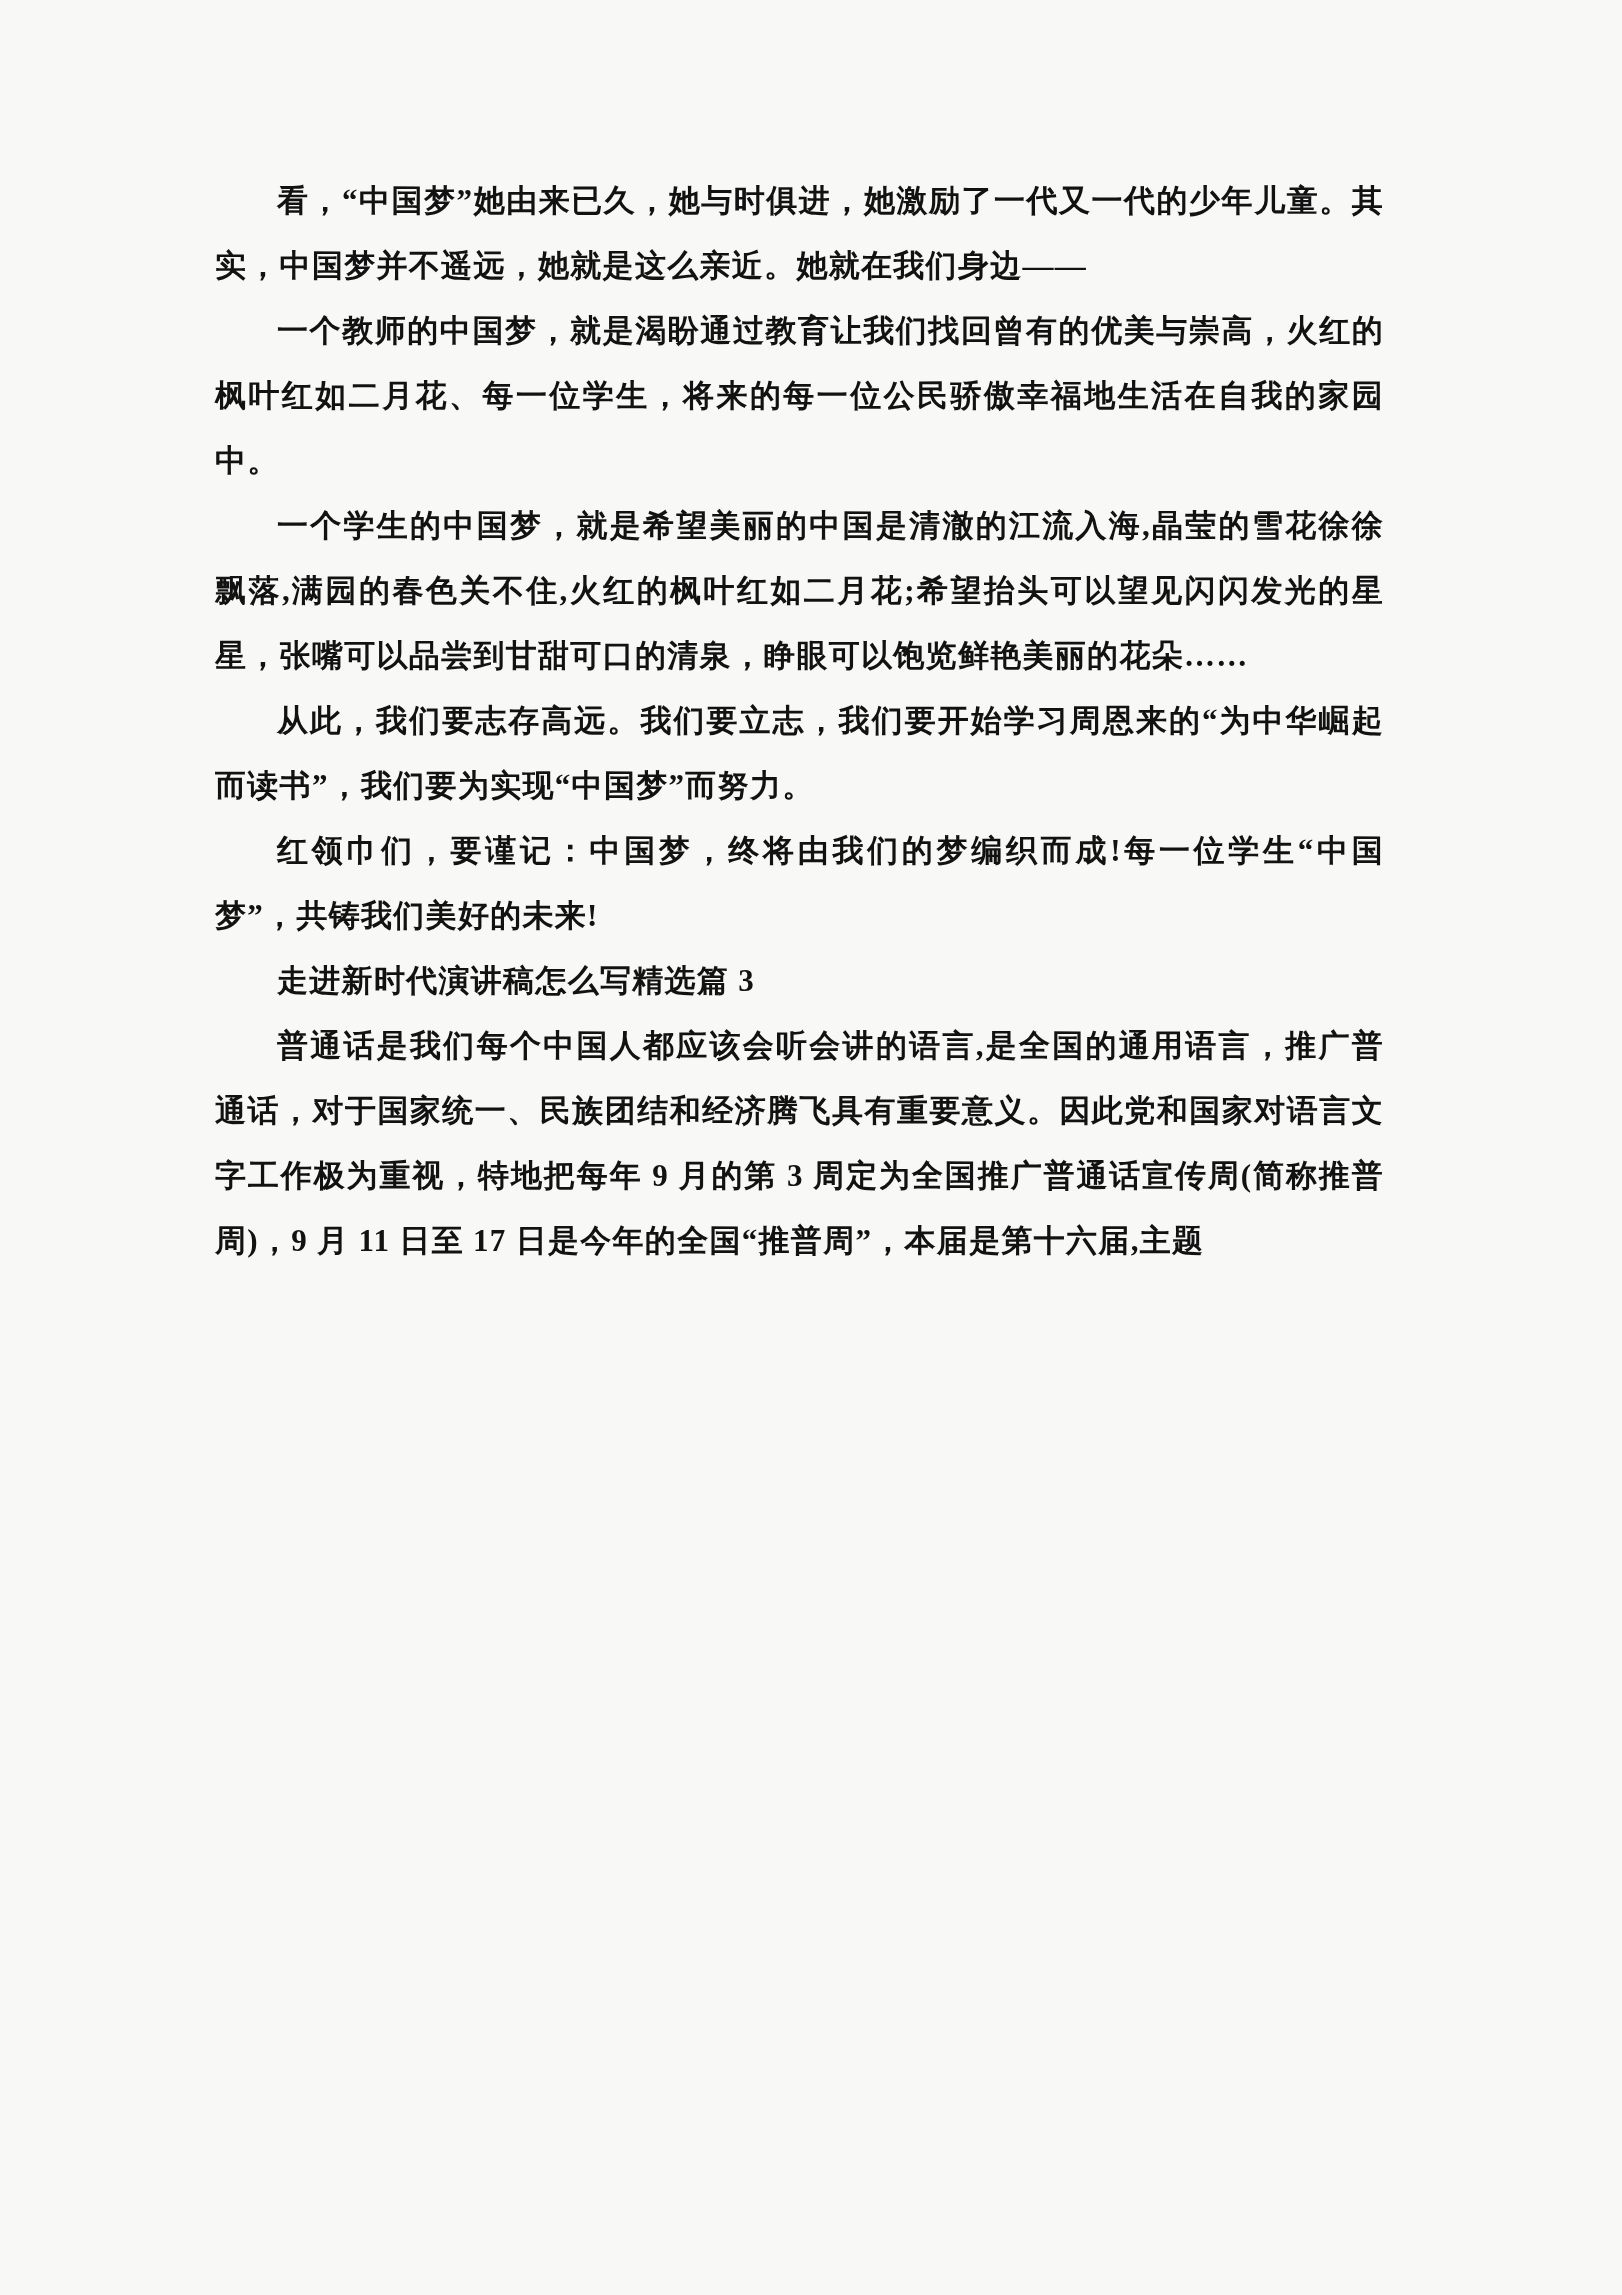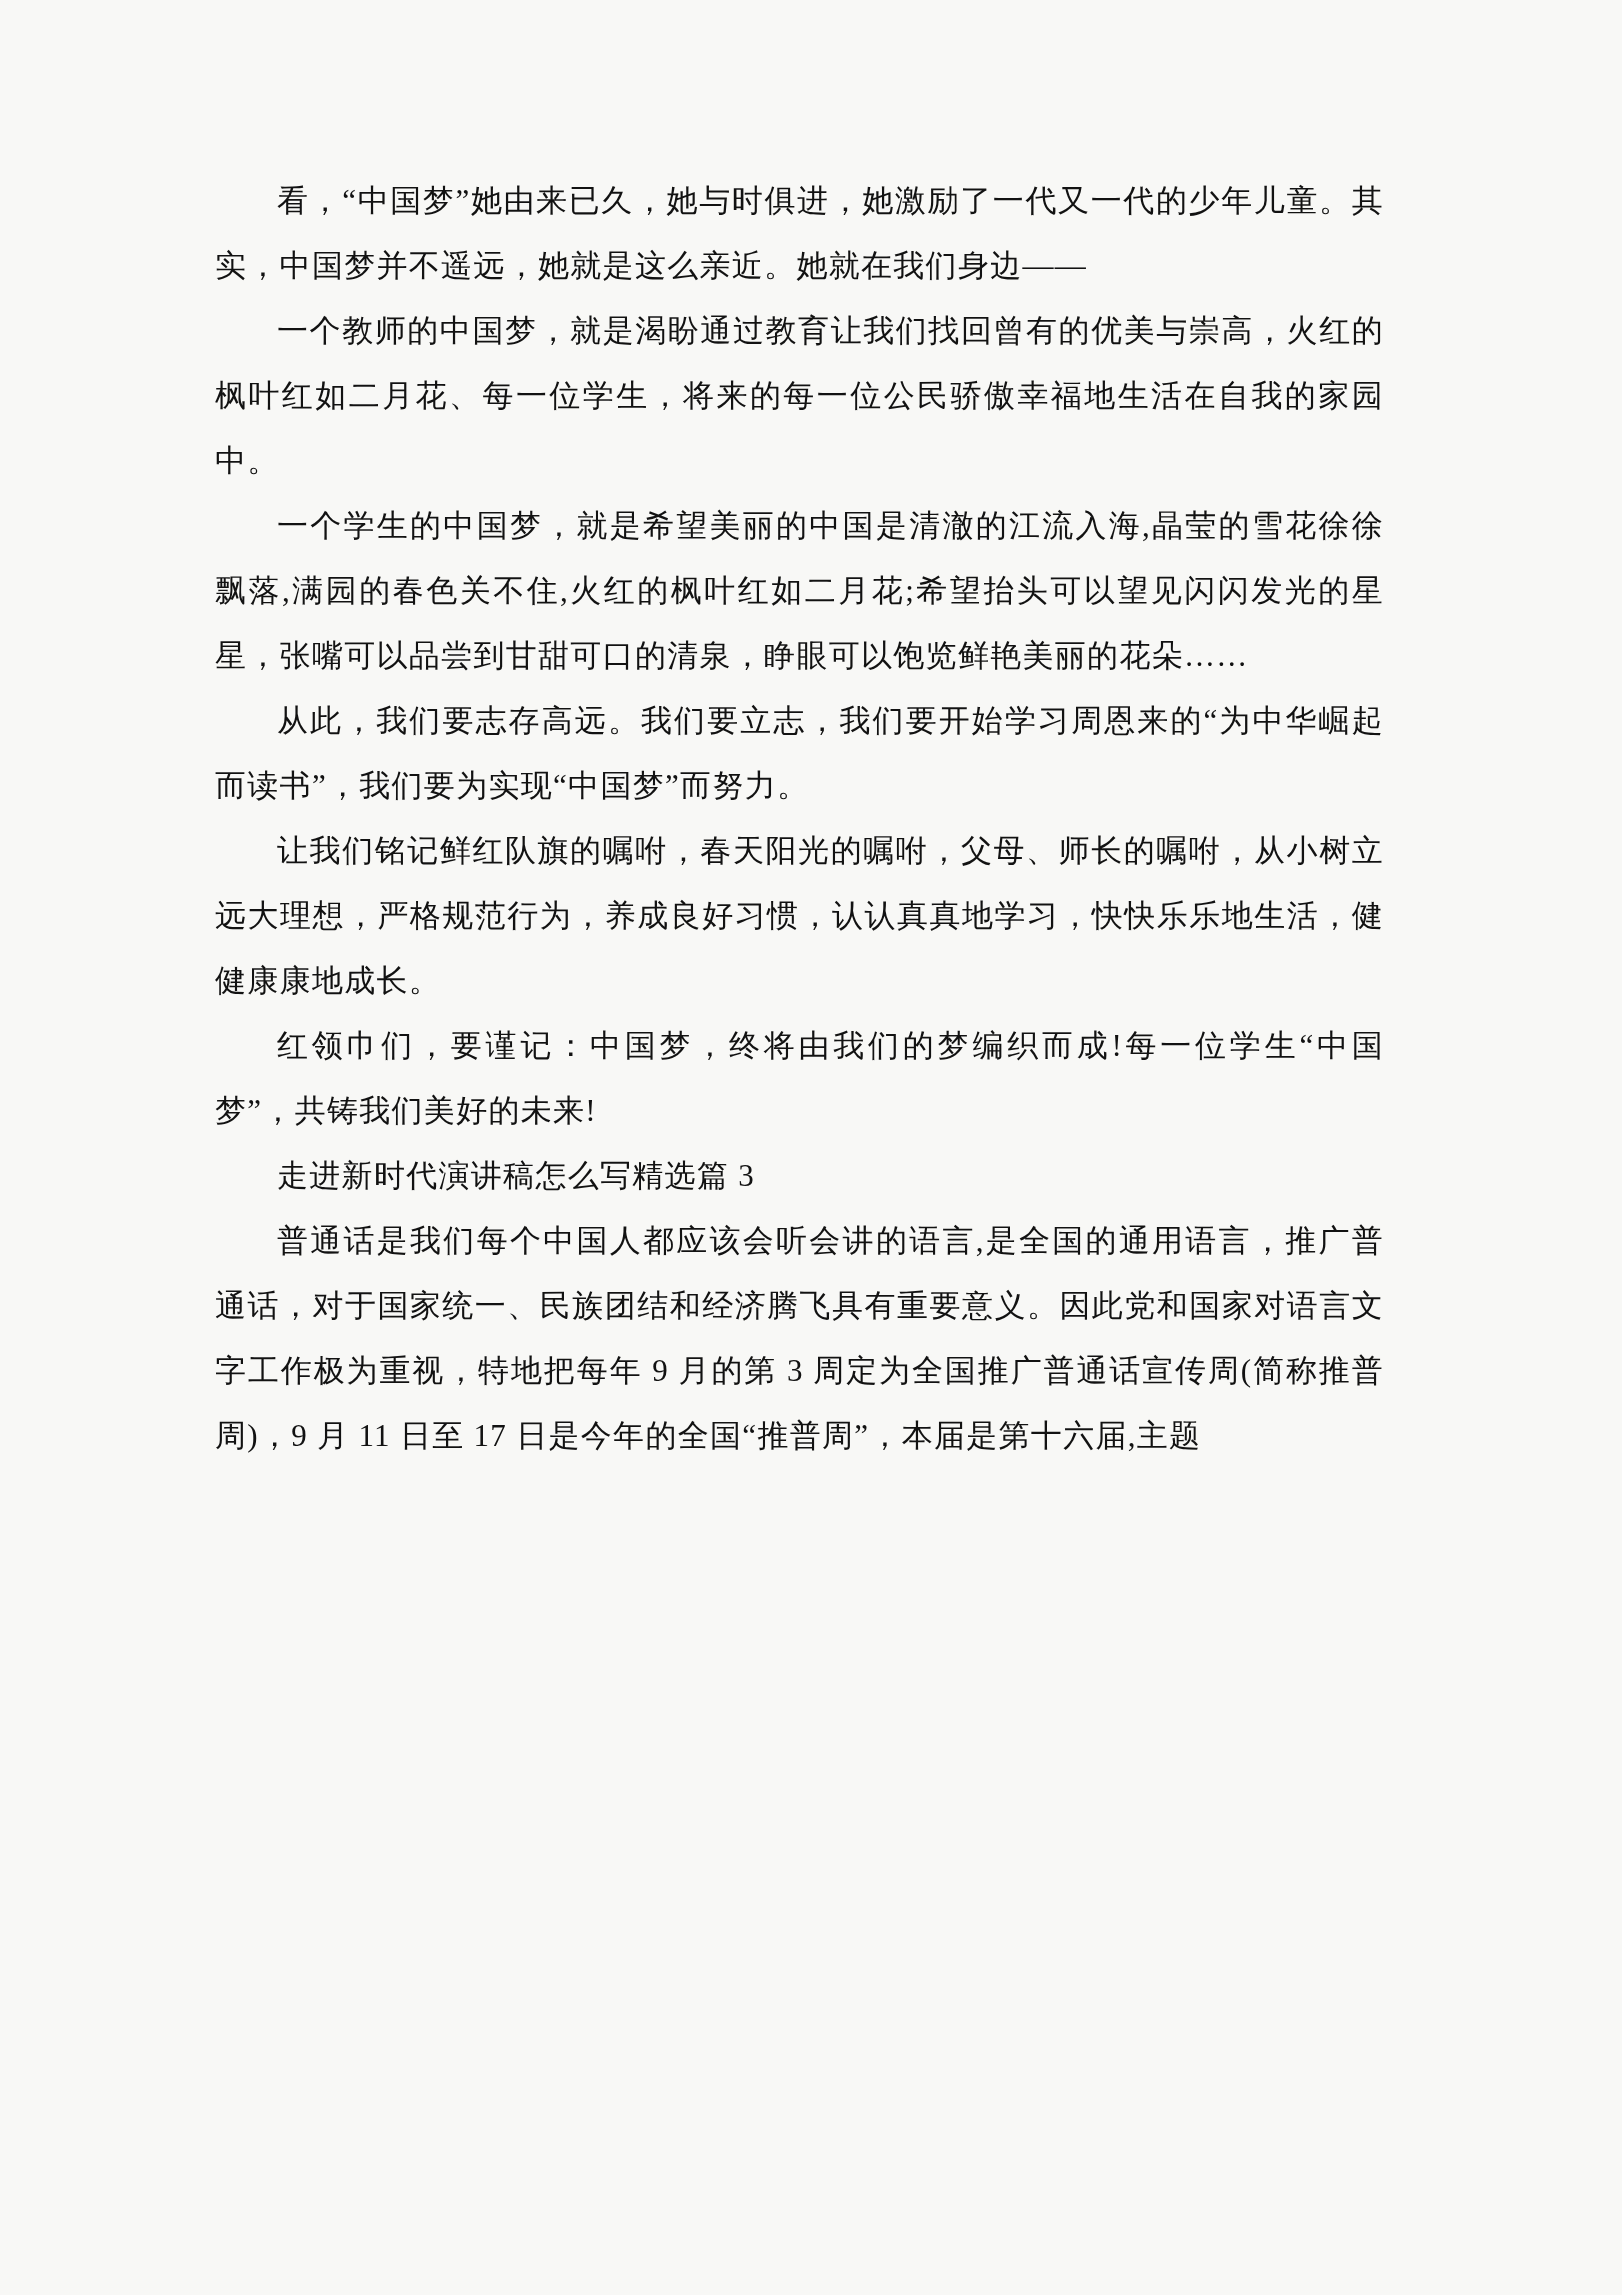--- a/index.html
+++ b/index.html
@@ -14,20 +14,21 @@
     overflow: hidden;
   }
   .page {
     position: absolute;
     left: 0;
     top: 0;
     width: 1623px;
     height: 2267px;
     background: #f8f8f6;
     overflow: hidden;
+    font-weight: bold;
   }
   .text-block {
     position: absolute;
     left: 215px;
     top: 168px;
     width: 1169px;
     color: #121212;
     font-family: "Liberation Serif", "DejaVu Serif", serif;
     font-size: 31px;
     line-height: 65px;
@@ -44,19 +45,18 @@
 </style>
 </head>
 <body style="background: rgb(248, 248, 246);">
 
 <div class="page" style="background: rgb(248, 248, 246);">
   <div class="text-block" style="color: rgb(18, 18, 18);">
       <p>看，“中国梦”她由来已久，她与时俱进，她激励了一代又一代的少年儿童。其实，中国梦并不遥远，她就是这么亲近。她就在我们身边——</p>
       <p>一个教师的中国梦，就是渴盼通过教育让我们找回曾有的优美与崇高，火红的枫叶红如二月花、每一位学生，将来的每一位公民骄傲幸福地生活在自我的家园中。</p>
       <p>一个学生的中国梦，就是希望美丽的中国是清澈的江流入海,晶莹的雪花徐徐飘落,满园的春色关不住,火红的枫叶红如二月花;希望抬头可以望见闪闪发光的星星，张嘴可以品尝到甘甜可口的清泉，睁眼可以饱览鲜艳美丽的花朵……</p>
       <p>从此，我们要志存高远。我们要立志，我们要开始学习周恩来的“为中华崛起而读书”，我们要为实现“中国梦”而努力。</p>
-      <p>让我们铭记鲜红队旗的嘱咐，春天阳光的嘱咐，父母、师长的嘱咐，从小树立远大理想，严格规范行为，养成良好习惯，认认真真地学习，快快乐乐地生活，健健康康地成长。</p>
       <p>红领巾们，要谨记：中国梦，终将由我们的梦编织而成!每一位学生“中国梦”，共铸我们美好的未来!</p>
       <p>走进新时代演讲稿怎么写精选篇 3</p>
       <p>普通话是我们每个中国人都应该会听会讲的语言,是全国的通用语言，推广普通话，对于国家统一、民族团结和经济腾飞具有重要意义。因此党和国家对语言文字工作极为重视，特地把每年 9 月的第 3 周定为全国推广普通话宣传周(简称推普周)，9 月 11 日至 17 日是今年的全国“推普周”，本届是第十六届,主题</p>
     </div>
 </div>
 
 
 </body></html>

